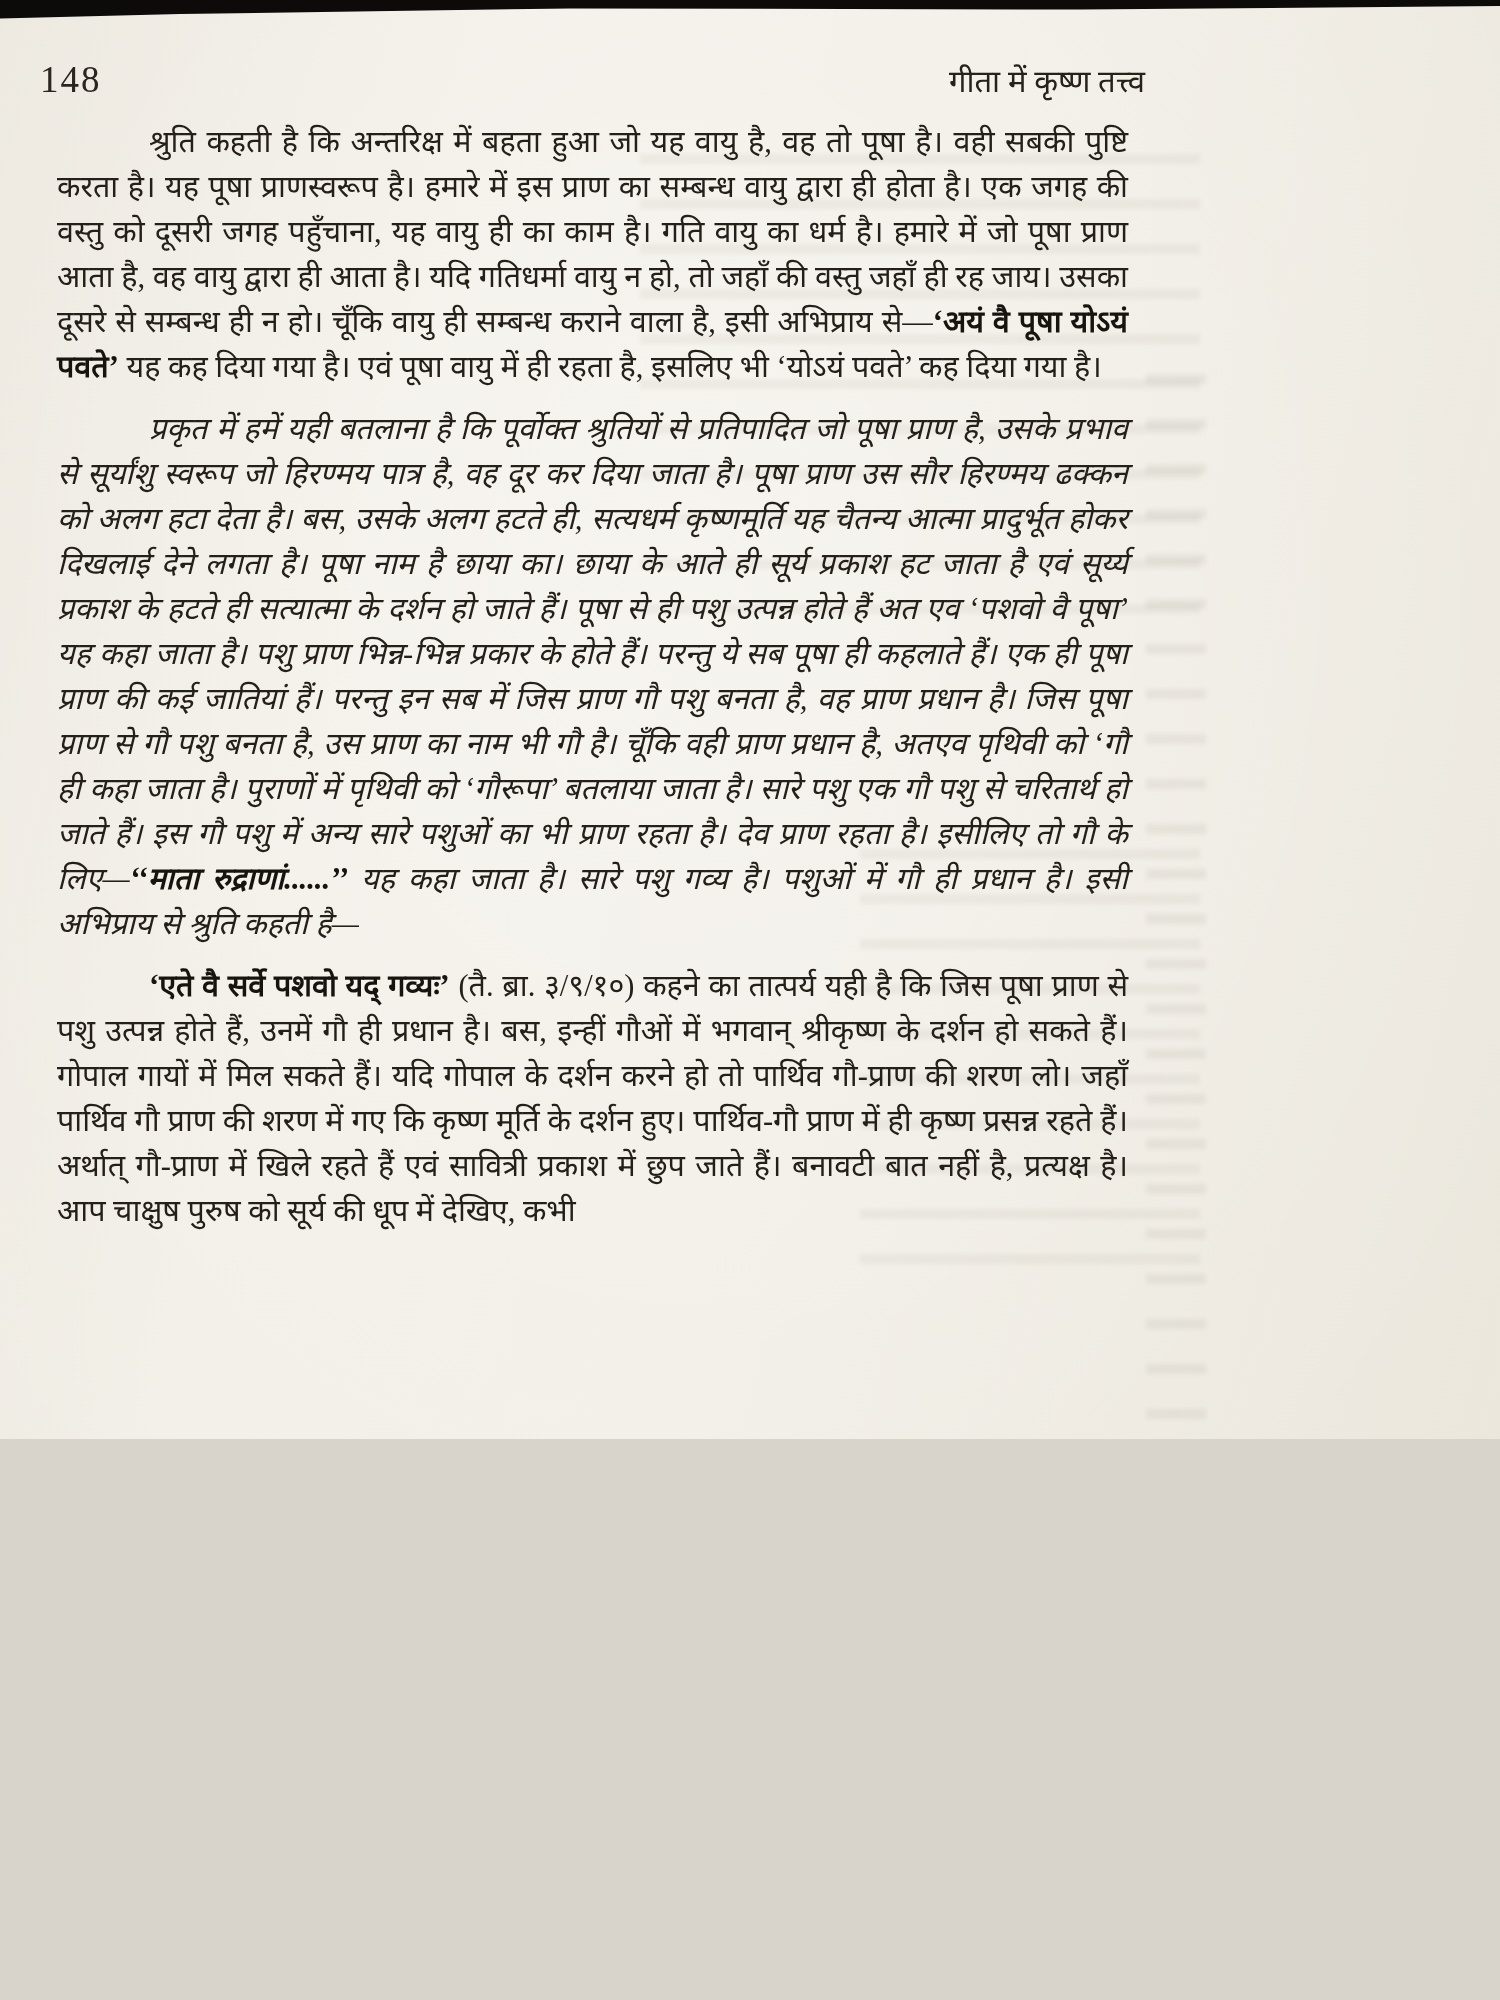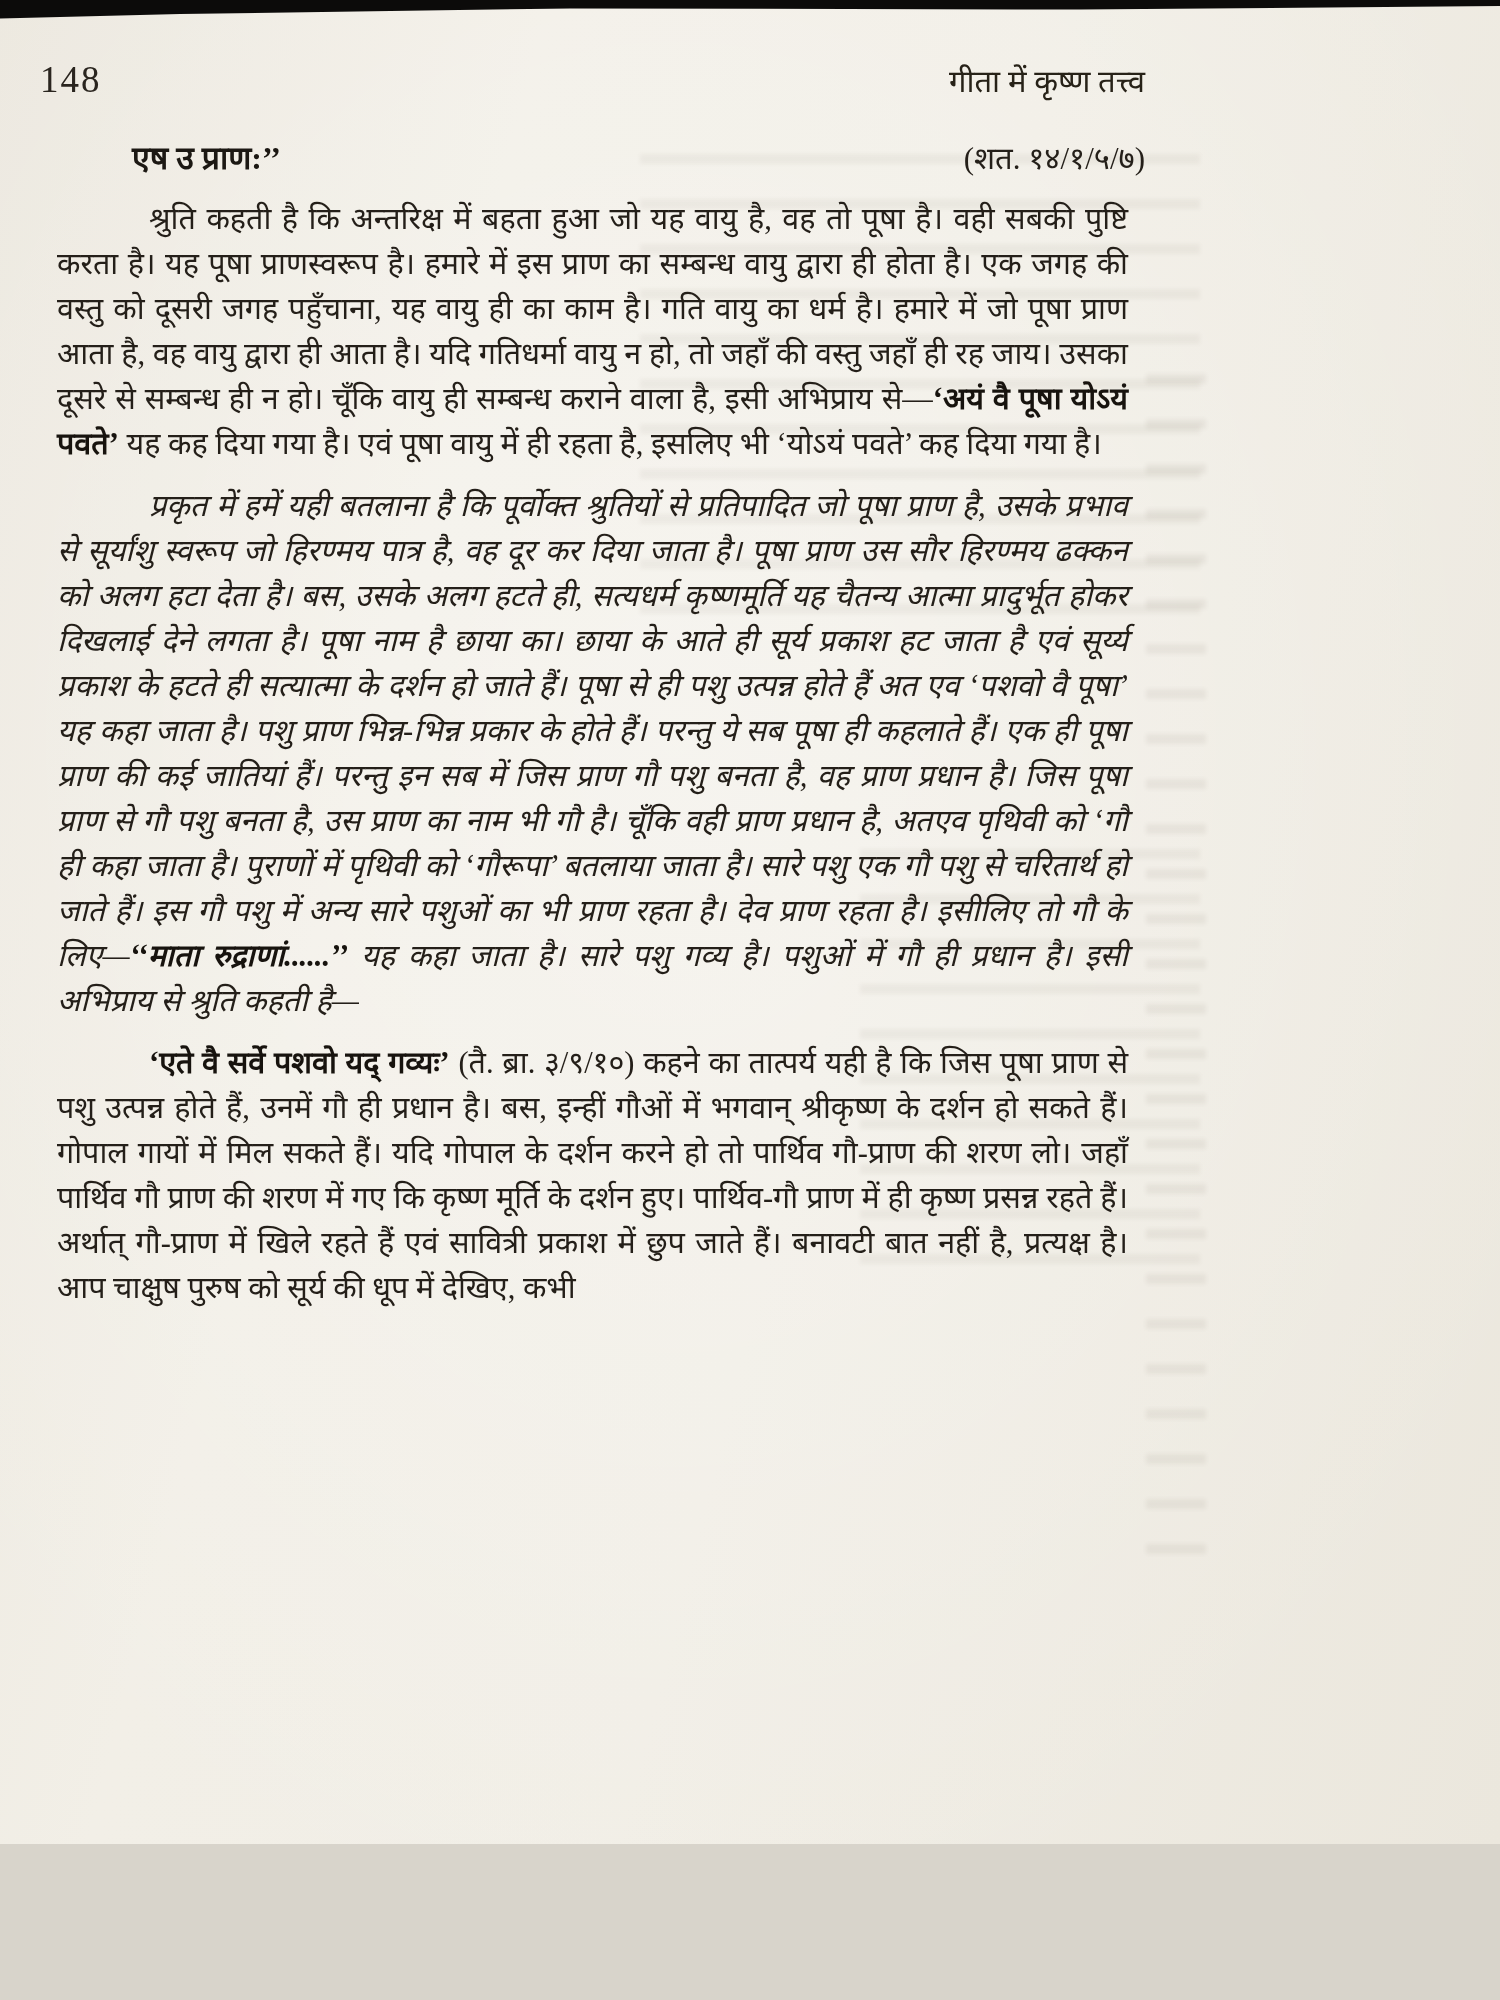--- a/index.html
+++ b/index.html
@@ -3,21 +3,21 @@
 <meta charset="utf-8">
 <style>
   html, body {
     margin: 0;
     padding: 0;
     background: #d8d4cb;
   }
   .scan-page {
     position: relative;
     width: 1500px;
-    height: 1844px;
+    height: 1439px;
     margin: 0 auto;
     overflow: hidden;
     background:
       radial-gradient(ellipse 1400px 1800px at 45% 40%, rgba(255,255,255,0.35), rgba(255,255,255,0) 70%),
       linear-gradient(104deg, #ece8df 0%, #f2efe7 28%, #f1eee6 55%, #ebe7dd 100%);
     font-family: "Liberation Serif", "DejaVu Serif", serif;
     color: #241f19;
   }
   .scan-edge-top {
     position: absolute;
@@ -107,24 +107,20 @@
   <div class="bleed bleed-b"></div>
   <div class="bleed bleed-c"></div>
 
   <div class="content">
 
     <div class="page-header">
       <span class="page-number">148</span>
       <span class="book-title">गीता में कृष्ण तत्त्व</span>
     </div>
 
-    <div class="subheading-row">
-      <span class="subheading-left">एष उ प्राण:’’</span>
-      <span class="subheading-right">(शत. १४/१/५/७)</span>
-    </div>
 
     <p class="para para-1"><span class="run">श्रुति कहती है कि अन्तरिक्ष में बहता हुआ जो यह वायु है, वह तो पूषा है। वही सबकी पुष्टि करता है। यह पूषा प्राणस्वरूप है। हमारे में इस प्राण का सम्बन्ध वायु द्वारा ही होता है। एक जगह की वस्तु को दूसरी जगह पहुँचाना, यह वायु ही का काम है। गति वायु का धर्म है। हमारे में जो पूषा प्राण आता है, वह वायु द्वारा ही आता है। यदि गतिधर्मा वायु न हो, तो जहाँ की वस्तु जहाँ ही रह जाय। उसका दूसरे से सम्बन्ध ही न हो। चूँकि वायु ही सम्बन्ध कराने वाला है, इसी अभिप्राय से—</span><span class="run run-bold">‘अयं वै पूषा योऽयं पवते’</span><span class="run"> यह कह दिया गया है। एवं पूषा वायु में ही रहता है, इसलिए भी ‘योऽयं पवते’ कह दिया गया है।</span></p>
 
     <p class="para para-2"><span class="run">प्रकृत में हमें यही बतलाना है कि पूर्वोक्त श्रुतियों से प्रतिपादित जो पूषा प्राण है, उसके प्रभाव से सूर्यांशु स्वरूप जो हिरण्मय पात्र है, वह दूर कर दिया जाता है। पूषा प्राण उस सौर हिरण्मय ढक्कन को अलग हटा देता है। बस, उसके अलग हटते ही, सत्यधर्म कृष्णमूर्ति यह चैतन्य आत्मा प्रादुर्भूत होकर दिखलाई देने लगता है। पूषा नाम है छाया का। छाया के आते ही सूर्य प्रकाश हट जाता है एवं सूर्य्य प्रकाश के हटते ही सत्यात्मा के दर्शन हो जाते हैं। पूषा से ही पशु उत्पन्न होते हैं अत एव ‘पशवो वै पूषा’ यह कहा जाता है। पशु प्राण भिन्न-भिन्न प्रकार के होते हैं। परन्तु ये सब पूषा ही कहलाते हैं। एक ही पूषा प्राण की कई जातियां हैं। परन्तु इन सब में जिस प्राण गौ पशु बनता है, वह प्राण प्रधान है। जिस पूषा प्राण से गौ पशु बनता है, उस प्राण का नाम भी गौ है। चूँकि वही प्राण प्रधान है, अतएव पृथिवी को ‘गौ ही कहा जाता है। पुराणों में पृथिवी को ‘गौरूपा’ बतलाया जाता है। सारे पशु एक गौ पशु से चरितार्थ हो जाते हैं। इस गौ पशु में अन्य सारे पशुओं का भी प्राण रहता है। देव प्राण रहता है। इसीलिए तो गौ के लिए—</span><span class="run run-bold">‘‘माता रुद्राणां......’’</span><span class="run"> यह कहा जाता है। सारे पशु गव्य है। पशुओं में गौ ही प्रधान है। इसी अभिप्राय से श्रुति कहती है—</span></p>
 
     <p class="para para-3"><span class="run run-bold">‘एते वै सर्वे पशवो यद् गव्यः’</span><span class="run"> (तै. ब्रा. ३/९/१०) कहने का तात्पर्य यही है कि जिस पूषा प्राण से पशु उत्पन्न होते हैं, उनमें गौ ही प्रधान है। बस, इन्हीं गौओं में भगवान् श्रीकृष्ण के दर्शन हो सकते हैं। गोपाल गायों में मिल सकते हैं। यदि गोपाल के दर्शन करने हो तो पार्थिव गौ-प्राण की शरण लो। जहाँ पार्थिव गौ प्राण की शरण में गए कि कृष्ण मूर्ति के दर्शन हुए। पार्थिव-गौ प्राण में ही कृष्ण प्रसन्न रहते हैं। अर्थात् गौ-प्राण में खिले रहते हैं एवं सावित्री प्रकाश में छुप जाते हैं। बनावटी बात नहीं है, प्रत्यक्ष है। आप चाक्षुष पुरुष को सूर्य की धूप में देखिए, कभी</span></p>
 
   </div>
 </div>
 

